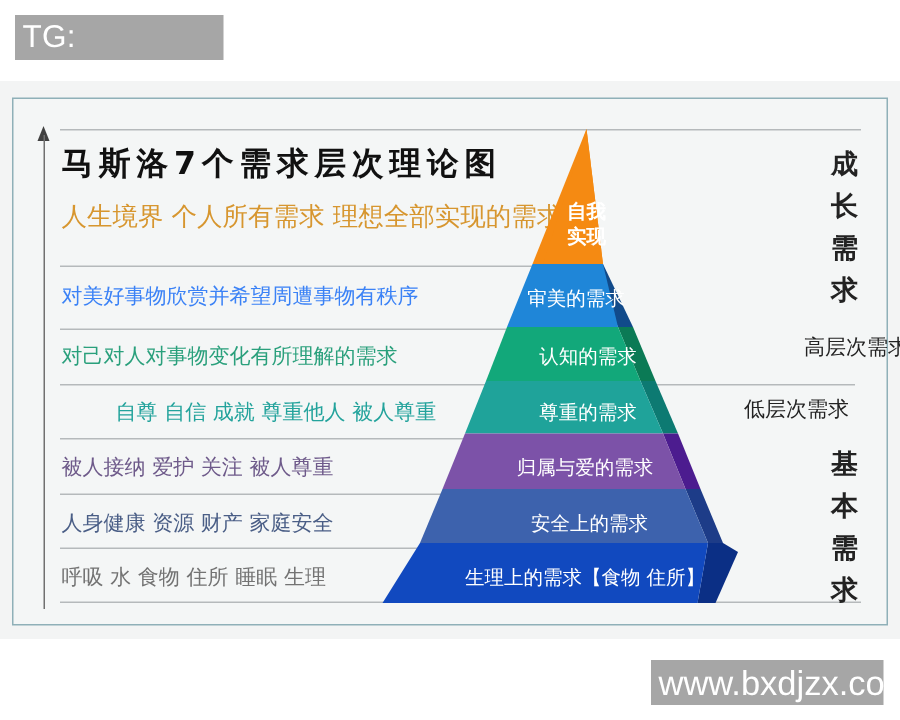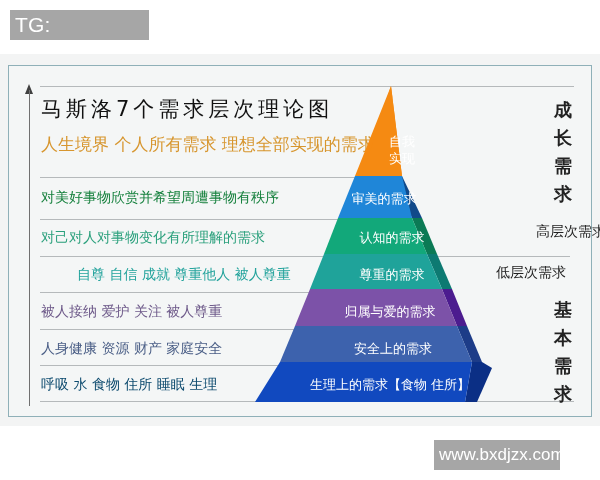--- a/index.html
+++ b/index.html
@@ -5,35 +5,35 @@
   * { box-sizing: border-box; margin: 0; padding: 0; }
   html, body { width: 600px; height: 480px; background: #ffffff; overflow: hidden; }
   body { position: relative; font-family: "DejaVu Sans", "Liberation Sans", sans-serif; }
 
   .wm-top {
     position: absolute; left: 10px; top: 10px; height: 30px; width: 139px;
     background: #a6a6a6; color: #ffffff; font-family: "Liberation Sans", sans-serif;
     font-size: 21px; line-height: 30px; padding-left: 5px; letter-spacing: 0.2px;
   }
   .wm-bottom {
-    position: absolute; left: 434px; top: 440px; height: 30px; width: 126px;
+    position: absolute; left: 434px; top: 440px; height: 30px; width: 155px;
     background: #a6a6a6; color: #ffffff; font-family: "Liberation Sans", sans-serif;
-    font-size: 17px; line-height: 30px; padding-left: 5px;
+    font-size: 23px; line-height: 30px; padding-left: 5px;
   }
 
   .sheet { position: absolute; left: 0; top: 54px; width: 600px; height: 372px; background: #f3f4f4; }
   .frame { position: absolute; left: 8px; top: 65px; width: 584px; height: 352px; border: 1px solid #8fb0b8; background: #f4f6f6; }
 
   .arrow-line { position: absolute; left: 29px; top: 90px; width: 1px; height: 316px; background: #707070; }
   .arrow-head { position: absolute; left: 25px; top: 84px; width: 0; height: 0;
     border-left: 4.5px solid transparent; border-right: 4.5px solid transparent; border-bottom: 10px solid #404040; }
 
   .rule { position: absolute; left: 40px; width: 534px; height: 1px; background: #b5b9bb; }
 
-  .title { position: absolute; left: 41px; top: 95px; font-size: 21px; font-weight: normal; color: #111111; letter-spacing: 4px; white-space: nowrap; }
+  .title { position: absolute; left: 41px; top: 95px; font-size: 21px; font-weight: bold; color: #111111; letter-spacing: 4px; white-space: nowrap; }
   .subtitle { position: absolute; left: 41px; top: 133px; font-size: 17px; color: #d7962f; white-space: nowrap; }
 
   .row-desc { position: absolute; left: 41px; font-size: 14px; white-space: nowrap; }
 
   .pyramid { position: absolute; left: 0; top: 0; width: 600px; height: 480px; pointer-events: none; }
   .pyr-label { position: absolute; color: #ffffff; font-size: 13px; text-align: center; white-space: nowrap; transform: translateX(-50%); }
 
   .side-v { position: absolute; font-size: 18px; font-weight: bold; color: #222; width: 22px; text-align: center; line-height: 28px; }
   .side-h { position: absolute; font-size: 14px; color: #222; white-space: nowrap; }
 </style>
@@ -53,26 +53,26 @@
 <div class="rule" style="top:219px;width:330px;"></div>
 <div class="rule" style="top:256px;left:40px;width:530px;"></div>
 <div class="rule" style="top:292px;width:290px;"></div>
 <div class="rule" style="top:329px;width:280px;"></div>
 <div class="rule" style="top:365px;width:260px;"></div>
 <div class="rule" style="top:401px;width:534px;"></div>
 
 <div class="title">马斯洛7个需求层次理论图</div>
 <div class="subtitle">人生境界 个人所有需求 理想全部实现的需求</div>
 
-<div class="row-desc" style="top:189px;color:#15803d;">对美好事物欣赏并希望周遭事物有秩序</div>
+<div class="row-desc" style="top:189px;color:#3b82f6;">对美好事物欣赏并希望周遭事物有秩序</div>
 <div class="row-desc" style="top:229px;color:#2aa07c;">对己对人对事物变化有所理解的需求</div>
 <div class="row-desc" style="top:266px;color:#23a39c;margin-left:36px;">自尊 自信 成就 尊重他人 被人尊重</div>
 <div class="row-desc" style="top:303px;color:#6e5a8a;">被人接纳 爱护 关注 被人尊重</div>
 <div class="row-desc" style="top:340px;color:#4a5e86;">人身健康 资源 财产 家庭安全</div>
-<div class="row-desc" style="top:376px;color:#0c4a6e;">呼吸 水 食物 住所 睡眠 生理</div>
+<div class="row-desc" style="top:376px;color:#737373;">呼吸 水 食物 住所 睡眠 生理</div>
 
 <svg class="pyramid" viewBox="0 0 600 480" xmlns="http://www.w3.org/2000/svg">
 
   <polygon points="392,176 402,176 422,218 412,218" fill="#114a8a"></polygon>
   <polygon points="412,218 422,218 437,254 427,254" fill="#0b7a55"></polygon>
   <polygon points="427,254 437,254 452,289 442,289" fill="#0d7a72"></polygon>
   <polygon points="442,289 452,289 467,326 457,326" fill="#4c1c8f"></polygon>
   <polygon points="457,326 467,326 482,362 472,362" fill="#1d3c88"></polygon>
   <polygon points="472,362 482,362 492,368 477,402 465,402" fill="#0b2f85"></polygon>
 
@@ -81,21 +81,21 @@
   <polygon points="355,176 402,176 412,218 338,218" fill="#1f86d8"></polygon>
   <polygon points="338,218 412,218 427,254 324,254" fill="#12a87a"></polygon>
   <polygon points="324,254 427,254 442,289 310,289" fill="#1fa39a"></polygon>
   <polygon points="310,289 442,289 457,326 295,326" fill="#7c52a8"></polygon>
   <polygon points="295,326 457,326 472,362 280,362" fill="#3d62ad"></polygon>
   <polygon points="280,362 472,362 465,402 255,402" fill="#1149bf"></polygon>
 
   <polygon points="391,86 362,176 402,176" fill="#f58a12"></polygon>
 </svg>
 
-<div class="pyr-label" style="left:402px;top:133px;line-height:17px;">
+<div class="pyr-label" style="left:391px;top:133px;line-height:17px;font-weight:bold;">
   <div>自我</div>
   <div>实现</div>
 </div>
 <div class="pyr-label" style="left:384px;top:190px;">审美的需求</div>
 <div class="pyr-label" style="left:392px;top:229px;">认知的需求</div>
 <div class="pyr-label" style="left:392px;top:266px;">尊重的需求</div>
 <div class="pyr-label" style="left:390px;top:303px;">归属与爱的需求</div>
 <div class="pyr-label" style="left:393px;top:340px;">安全上的需求</div>
 <div class="pyr-label" style="left:390px;top:376px;">生理上的需求【食物 住所】</div>
 

